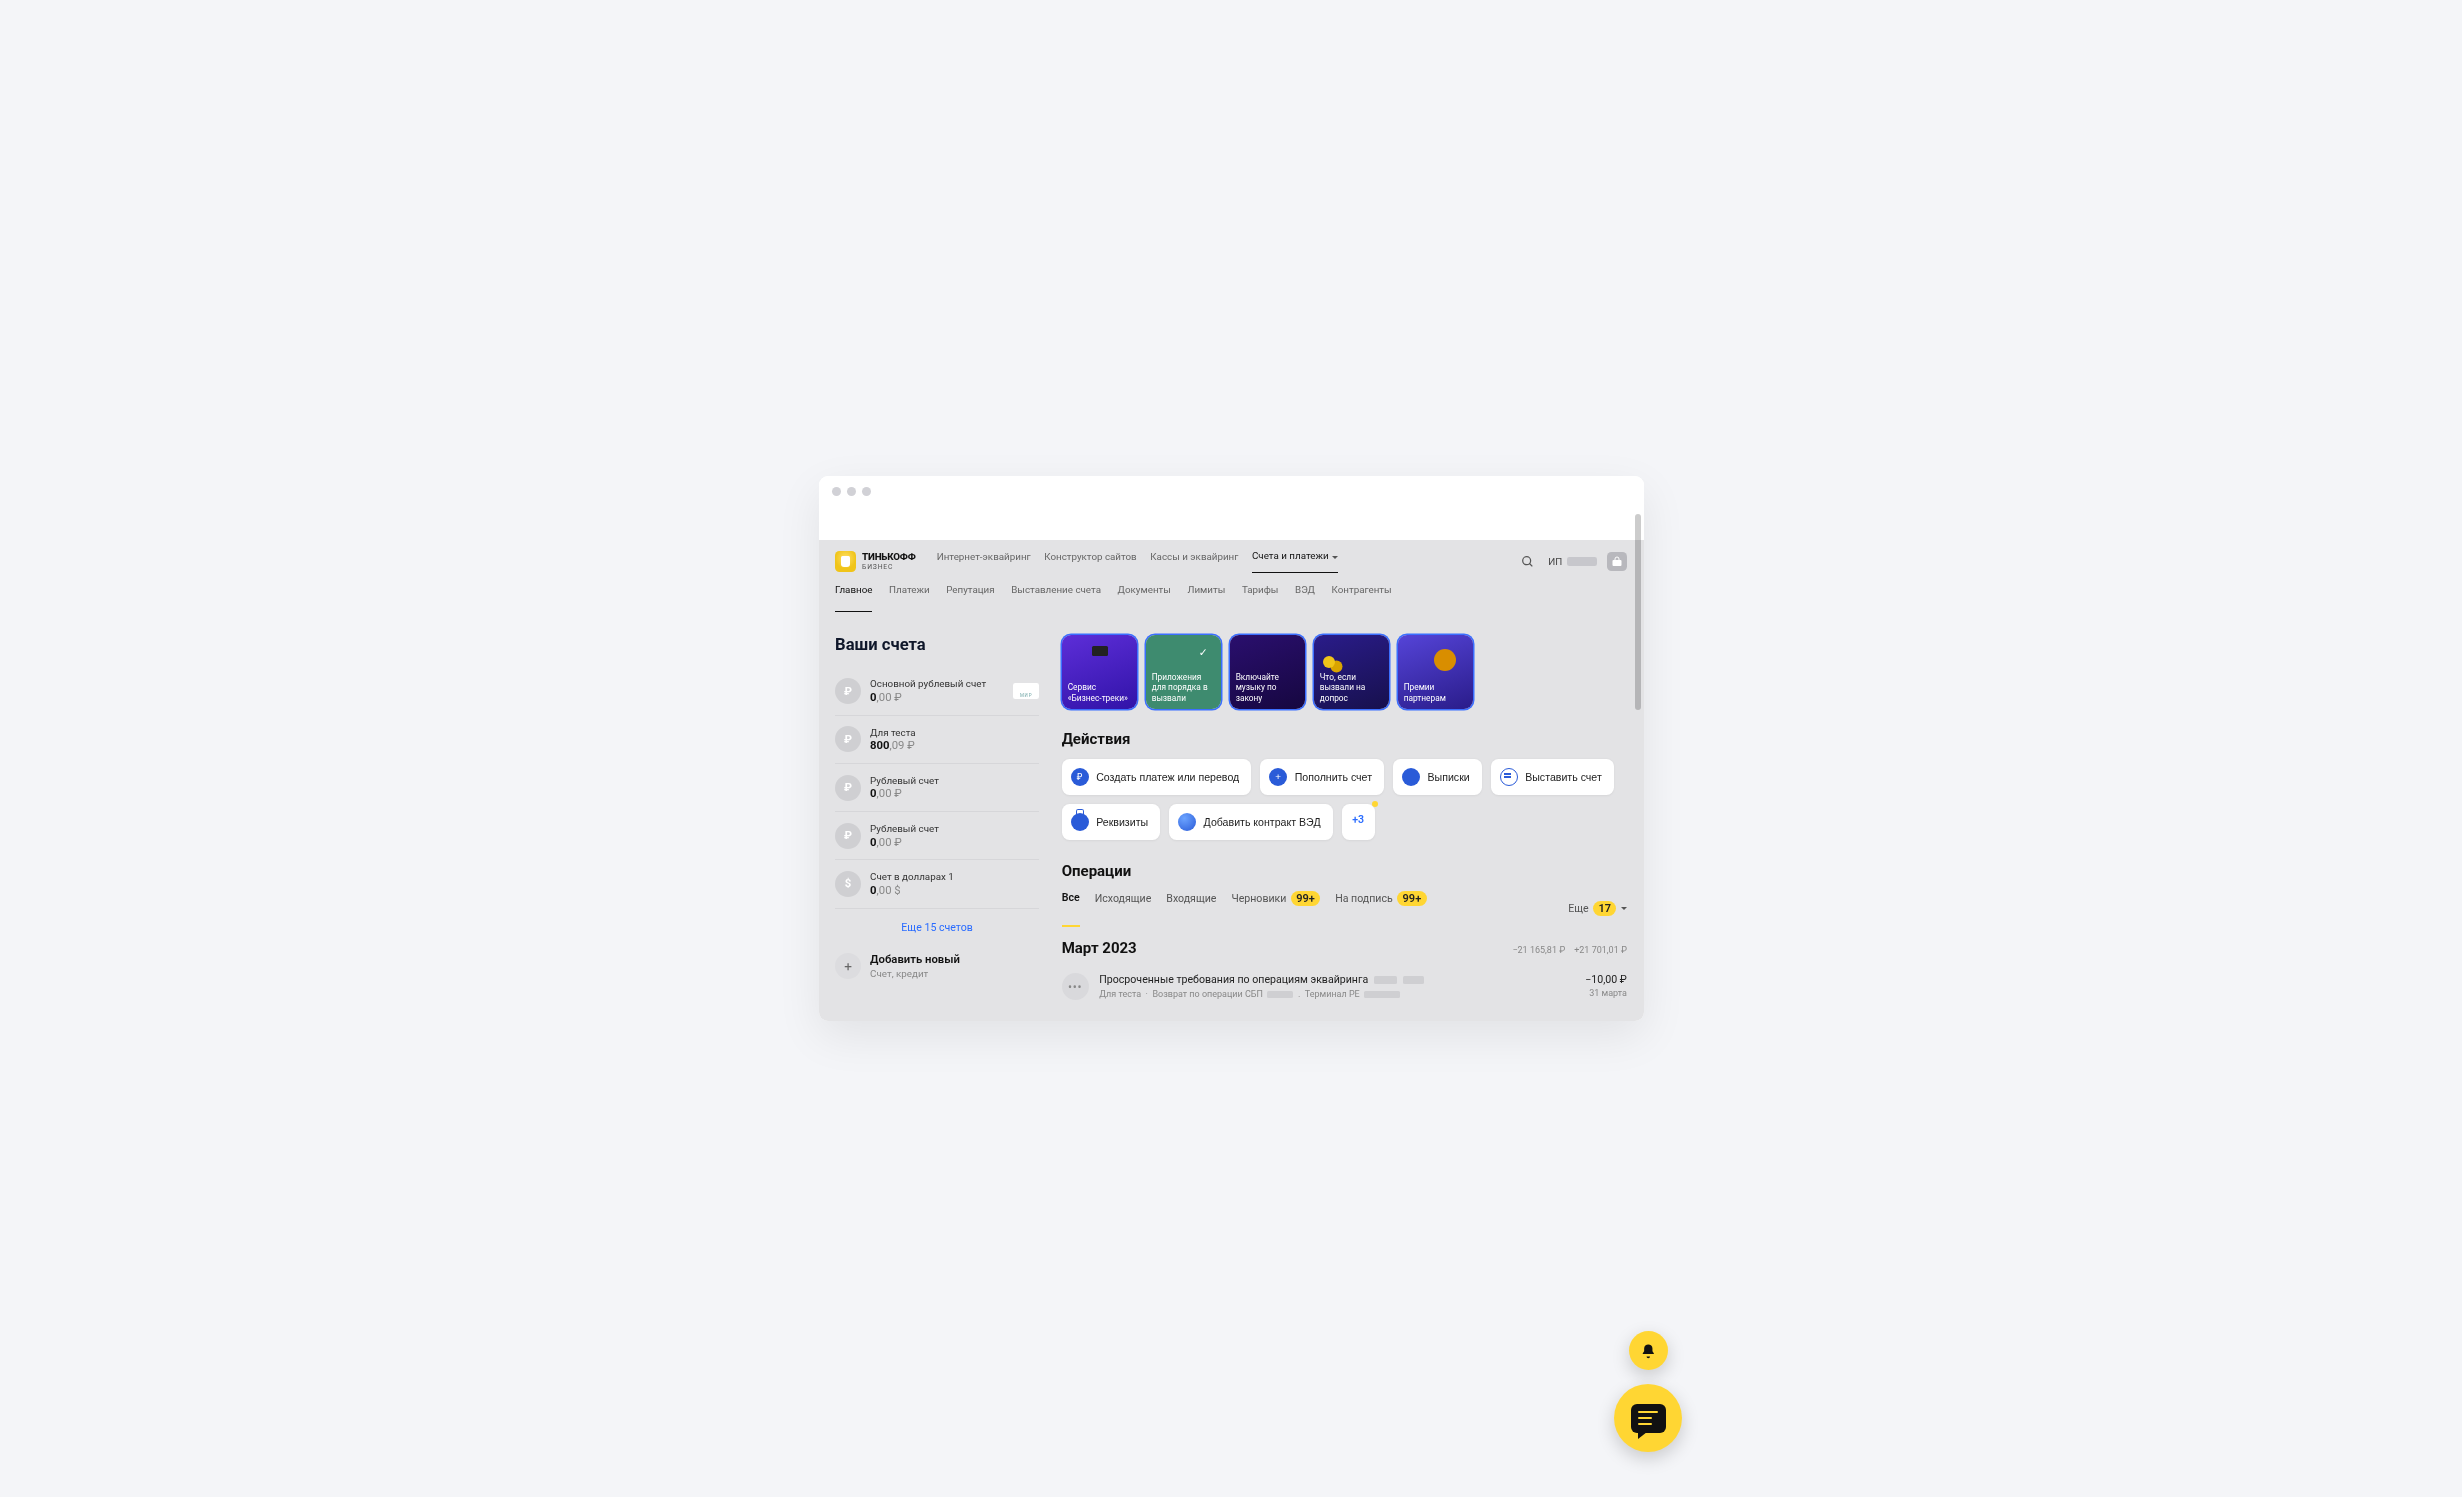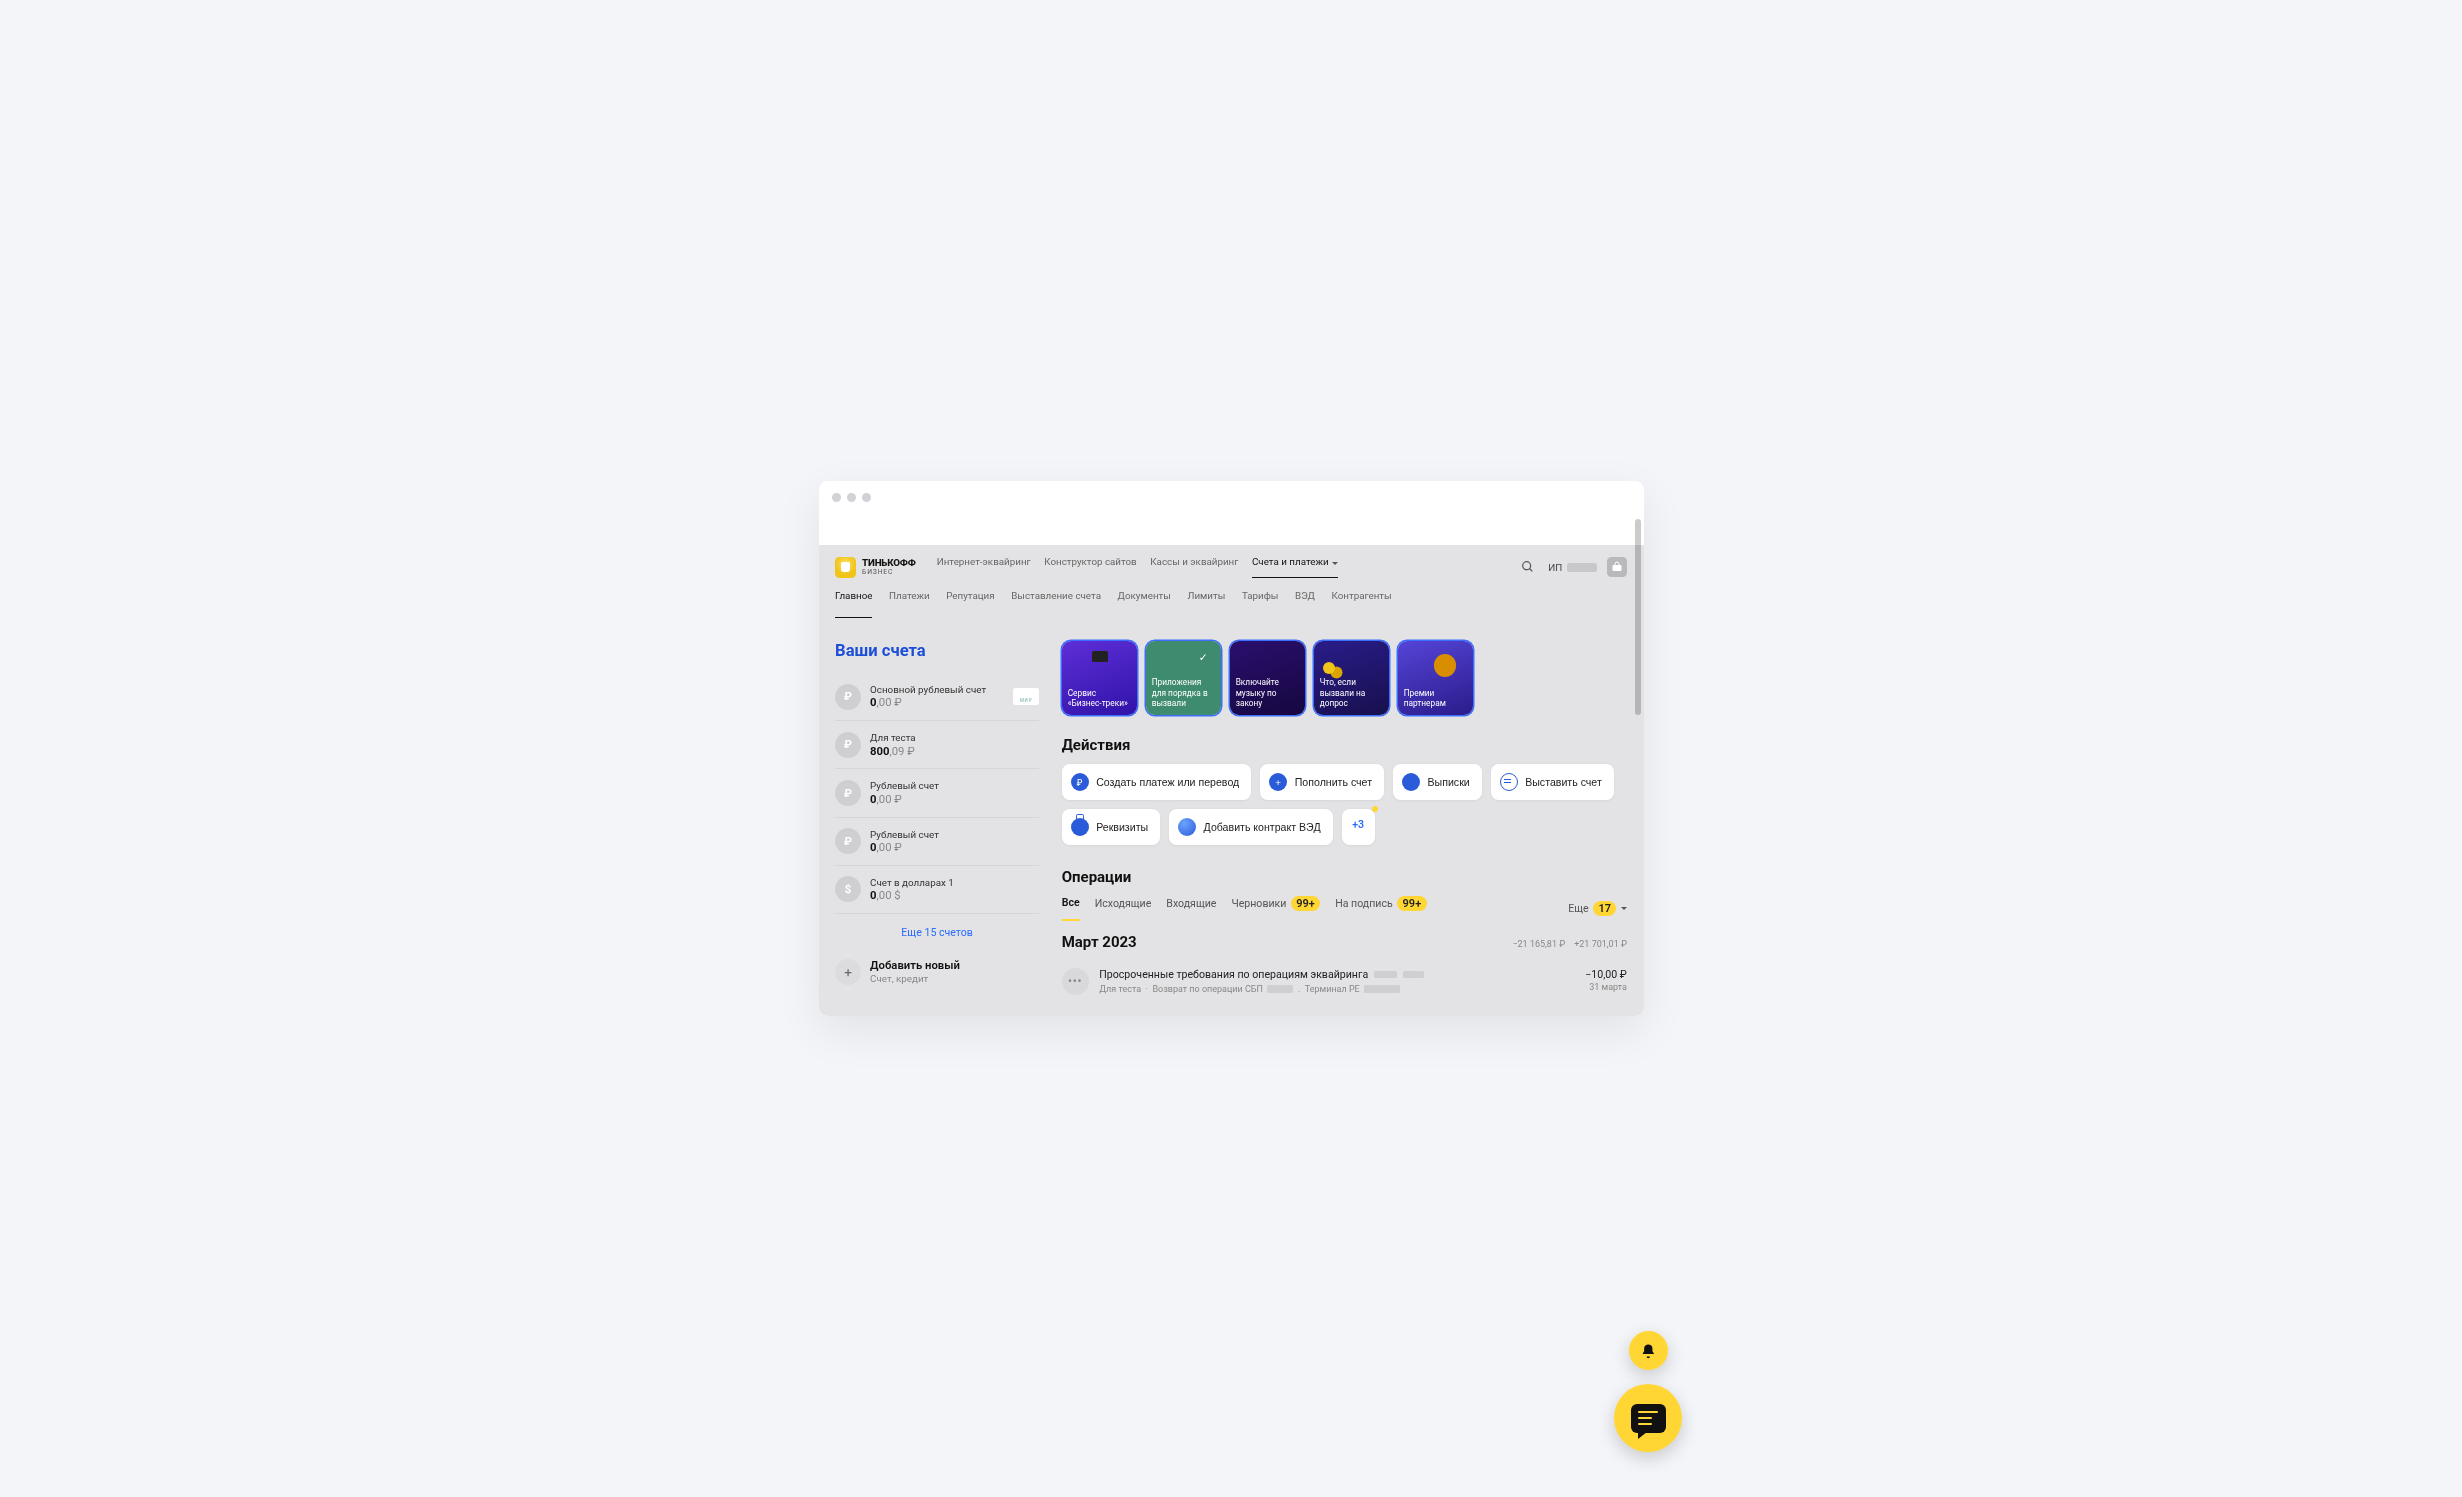--- a/index.html
+++ b/index.html
@@ -71,21 +71,21 @@
 .avatar { background: #b8b8bd; color: #fff; }
 .user-name { font-size: 9.8px; color: #444; display: flex; align-items: center; gap: 4.5px; }
 .blur-pill { display:inline-block; width: 30px; height: 9px; background: #c7c7cc; border-radius: 2.3px; filter: blur(0.2px); }
 
 .subnav { display: flex; gap: 16.6px; padding: 10.6px 16.6px 0 16.6px; font-size: 9.8px; color: #666; }
 .subnav-item { padding-bottom: 16px; cursor: pointer; }
 .subnav-item.active { color: #111; border-bottom: 1.5px solid #111; }
 
 .content { display: flex; gap: 22.6px; padding: 22.6px 16.6px 0 16.6px; }
 .sidebar { width: 204px; flex-shrink: 0; }
-.sidebar h2 { font-size: 16.6px; font-weight: 700; color: #1d4ed8; margin-bottom: 13.6px; }
+.sidebar h2 { font-size: 16.6px; font-weight: 700; color: #0f172a; margin-bottom: 13.6px; }
 .account-row {
   display: flex; align-items: center; gap: 9px; padding: 10.6px 0;
   border-bottom: 0.8px solid #d6d6d9; cursor: pointer;
 }
 .account-row:last-of-type { border-bottom: none; }
 .acc-icon {
   width: 26px; height: 26px; border-radius: 50%; background: #cfcfd2;
   display: flex; align-items: center; justify-content: center;
   color: #fff; font-weight: 700; font-size: 11.3px;
 }
@@ -151,21 +151,21 @@
 .ic-brief { background:#2a5bd8; width:16.6px; height:13.6px; border-radius:2.3px; position:relative; }
 .ic-brief::before { content:""; position:absolute; top:-3.8px; left:5.3px; width:6px; height:3.8px; border:1.5px solid #2a5bd8; border-bottom:none; border-radius:2.3px 2.3px 0 0; }
 .ic-globe { background: radial-gradient(circle at 35% 30%, #6ba3ff, #2a5bd8); }
 .plus3 {
   background:#fff; border-radius:7.5px; padding:9px 10.6px; font-size:10.6px; color:#2a6cff;
   font-weight:600; position:relative; box-shadow: 0 0.8px 2.3px rgba(0,0,0,0.06);
 }
 .plus3::after { content:""; position:absolute; top:-3px; right:-3px; width:6px; height:6px; background:#ffd633; border-radius:50%; }
 
 .op-tabs { display: flex; align-items: center; gap: 15px; font-size: 10.6px; color: #555; margin-bottom: 12px; }
-.op-tab { padding-bottom: 10px; cursor: pointer; display: flex; align-items: center; gap: 4.5px; }
+.op-tab { padding-bottom: 21px; cursor: pointer; display: flex; align-items: center; gap: 4.5px; }
 .op-tab.active { color:#111; font-weight:600; border-bottom: 2.3px solid #ffd633; }
 .badge99 { background:#ffd633; border-radius: 7.5px; padding: 0.8px 5.3px; font-size: 11px; font-weight: 600; color:#222; }
 .op-more { cursor:pointer; display:flex; align-items:center; gap:4.5px; }
 .chev-down { display:inline-block; width:0; height:0; border-left:3px solid transparent; border-right:3px solid transparent; border-top:3.8px solid #555; }
 
 .filter-row { display:flex; align-items:center; gap:10.6px; margin-bottom: 16.6px; }
 .search-box, .date-box {
   background:#d9d9dc; border-radius:6px; height:29px; display:flex; align-items:center;
   padding:0 9px; gap:7.5px; font-size:9.8px; color:#666;
 }

